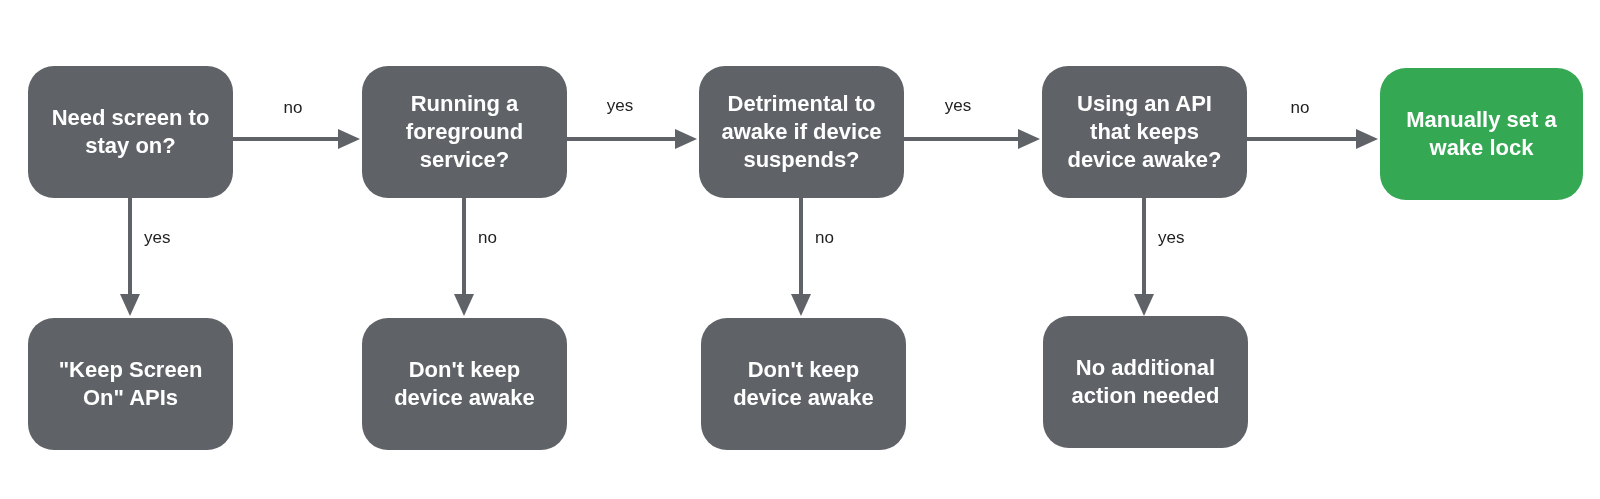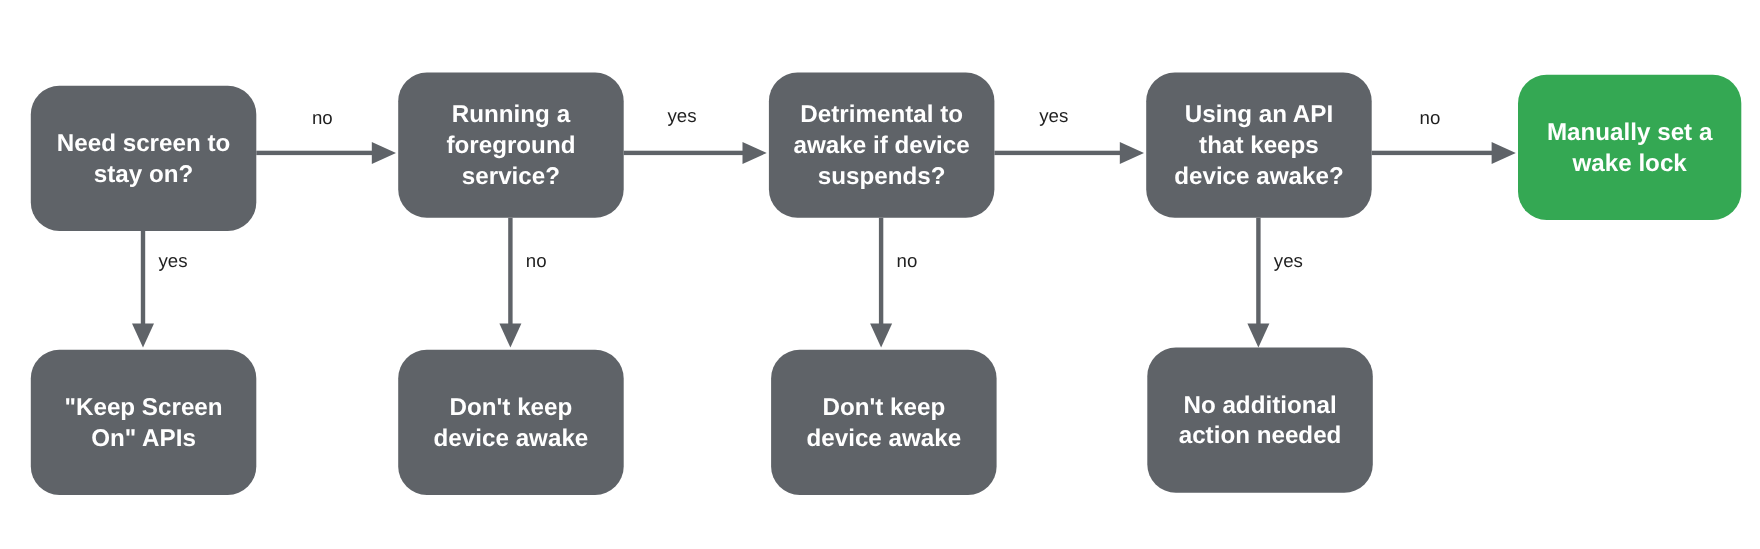--- a/index.html
+++ b/index.html
@@ -56,21 +56,21 @@
     font-size: 17px;
     color: var(--edge-label);
     text-align: center;
   }
 </style>
 </head>
 <body>
 
 <div class="canvas">
 
-  <div class="node" style="left:28px; top:66px;margin-top:12px;">
+  <div class="node" style="left:28px; top:66px;">
     <span>Need screen to stay on?</span>
   </div>
   <div class="node" style="left:362px; top:66px;justify-content:center;">
     <span>Running a foreground service?</span>
   </div>
   <div class="node" style="left:699px; top:66px;">
     <span>Detrimental to awake if device suspends?</span>
   </div>
   <div class="node" style="left:1042px; top:66px;">
     <span>Using an API that keeps device awake?</span>

